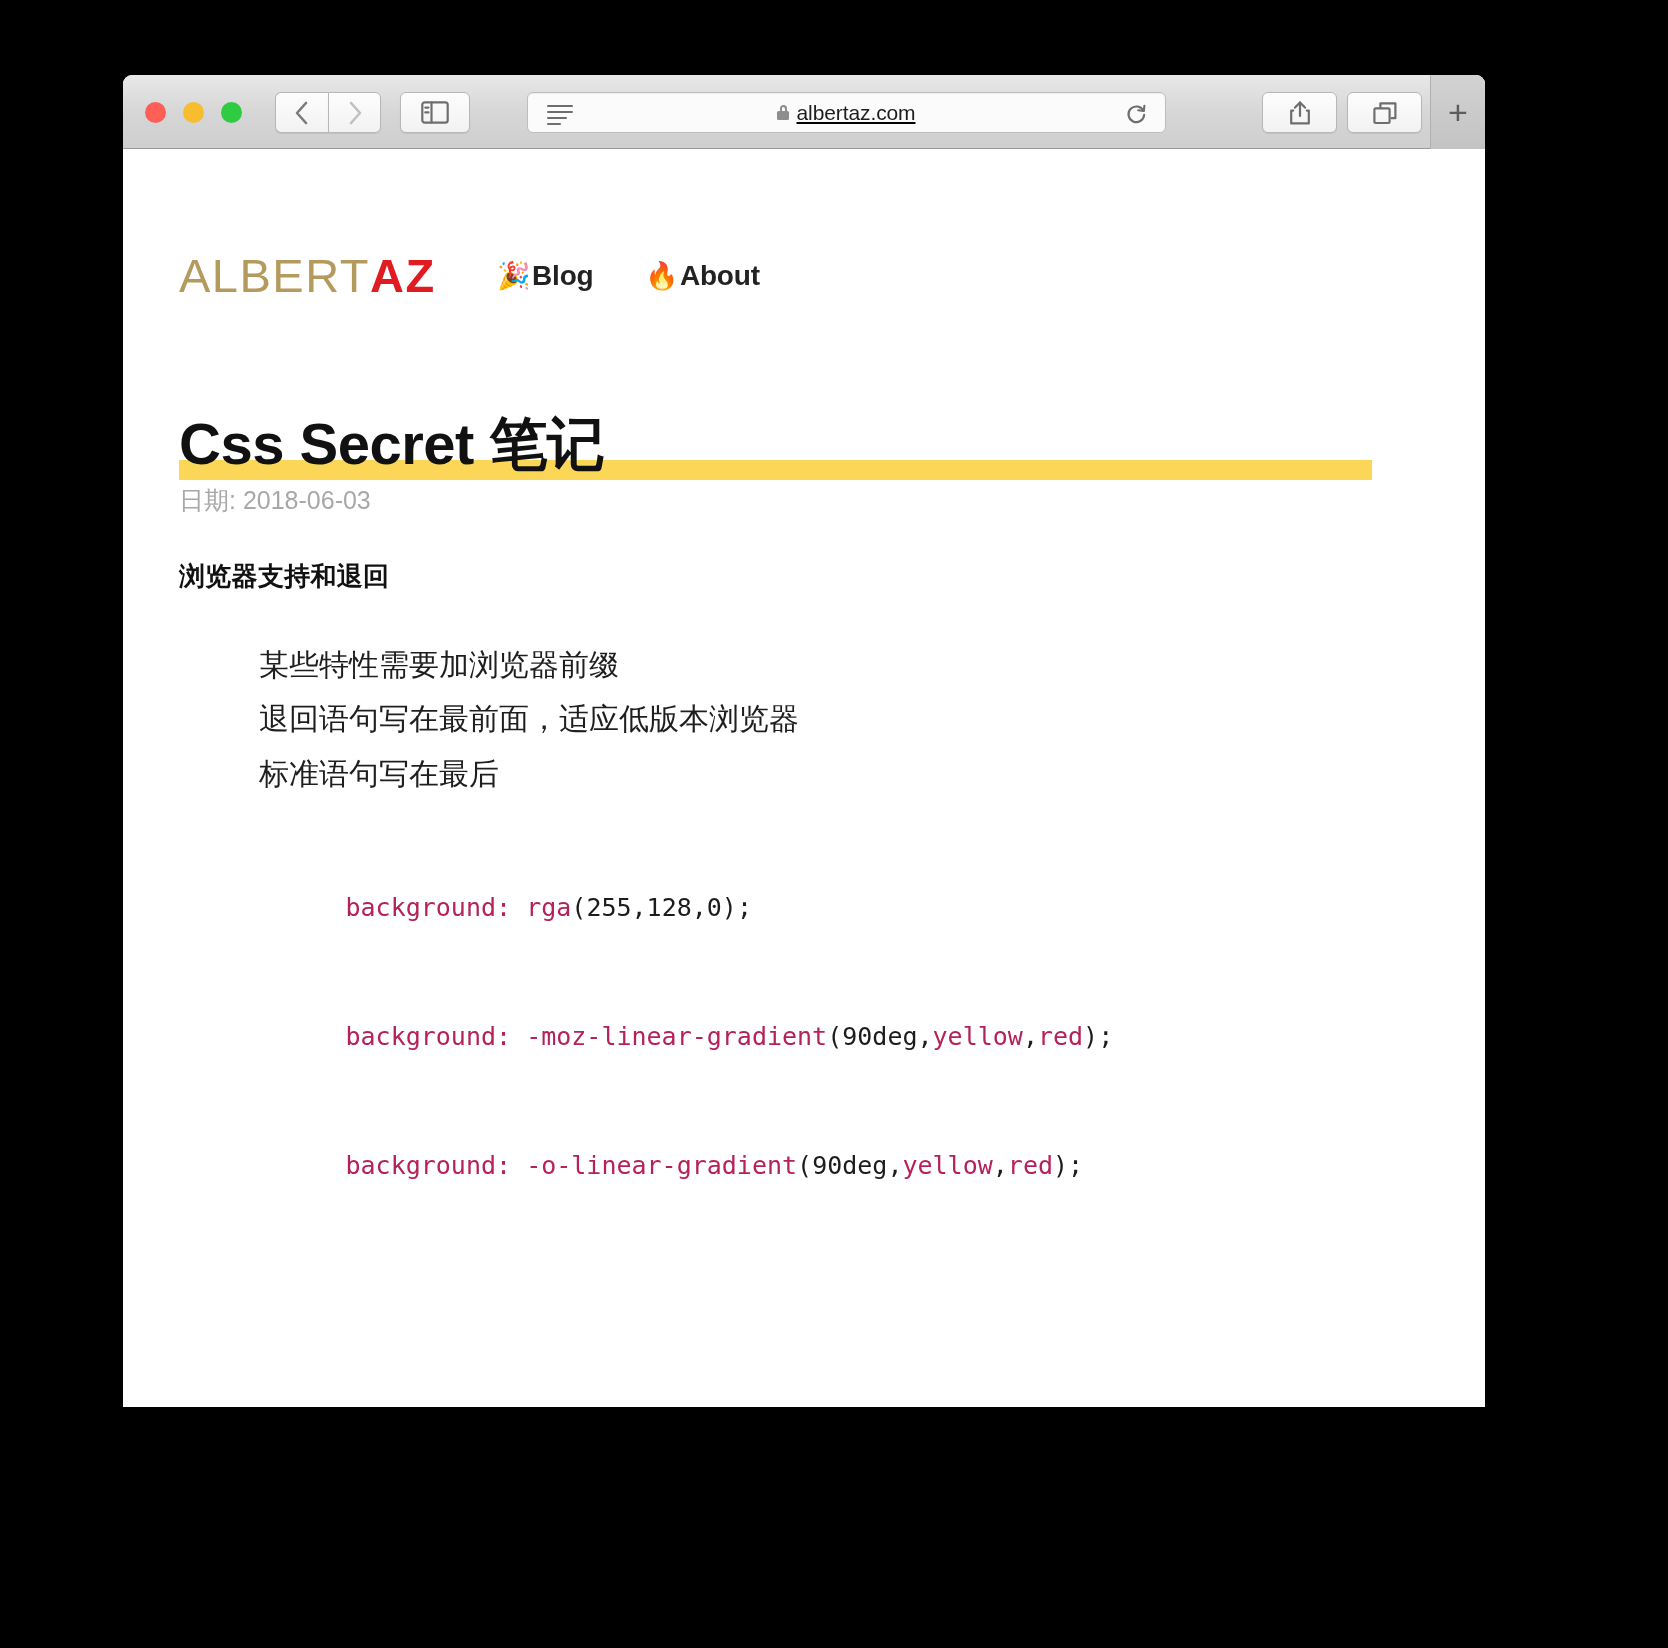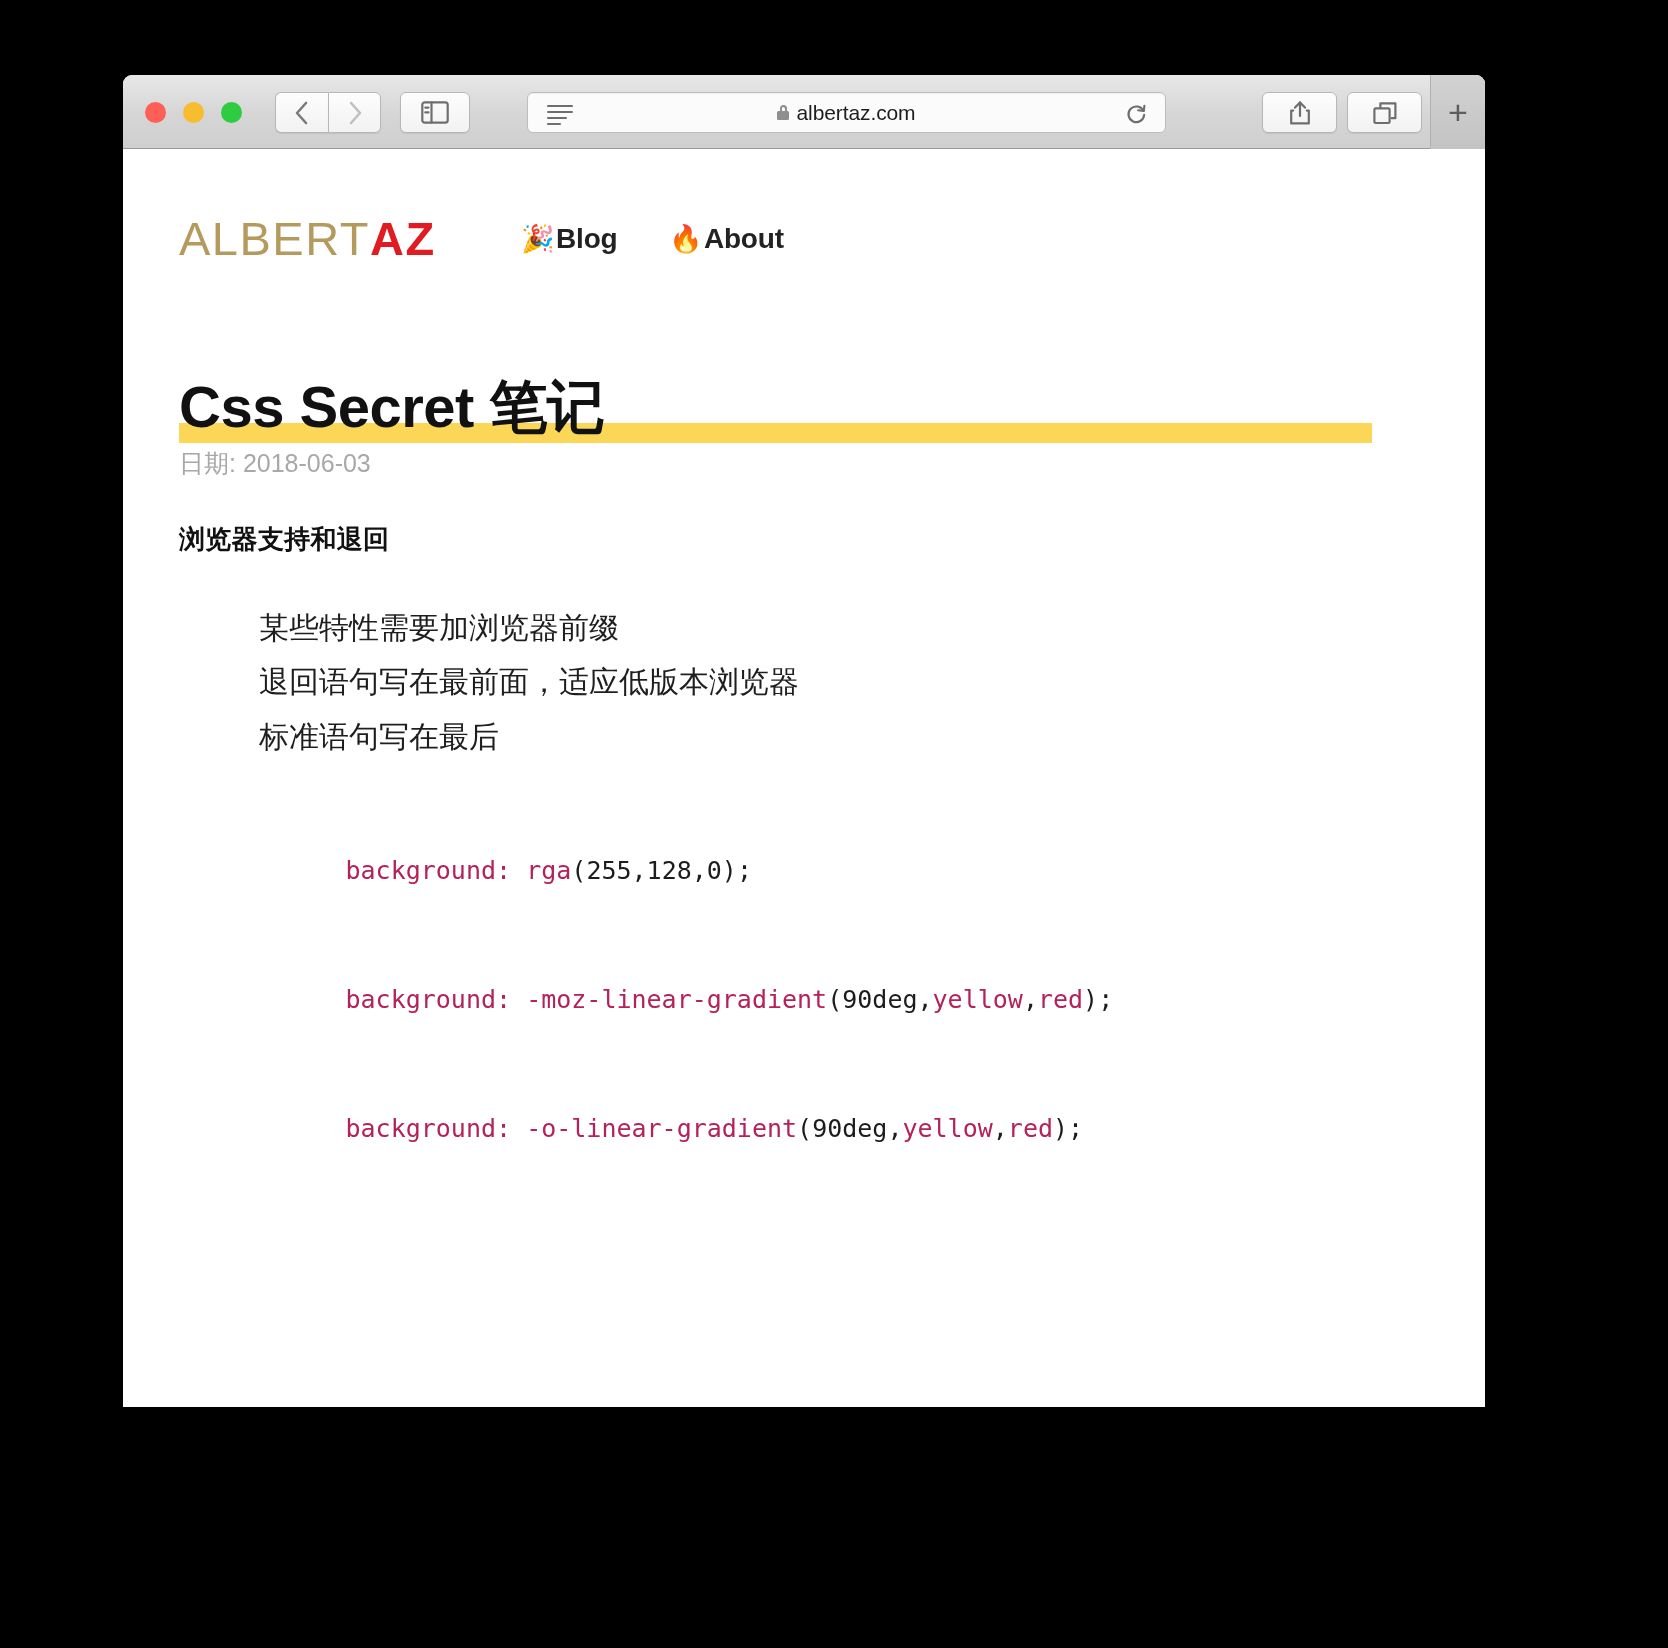--- a/index.html
+++ b/index.html
@@ -106,20 +106,21 @@
     border-radius: 2px;
     margin-bottom: 3.6px;
   }
   .url-center {
     position: absolute;
     left: 0; right: 0; top: 0; bottom: 0;
     display: flex;
     align-items: center;
     justify-content: center;
     gap: 7px;
+    text-decoration: underline;
   }
   .lock-icon { width: 12px; height: 15px; position: relative; }
   .lock-body {
     position: absolute;
     bottom: 0; left: 0;
     width: 12px; height: 9px;
     background: #8e8e8e;
     border-radius: 1.5px;
   }
   .lock-shackle {
@@ -168,22 +169,23 @@
   .page {
     background: #ffffff;
     height: 1258px;
     padding: 62px 56px 0 56px;
     position: relative;
   }
 
   
   .site-header {
     display: flex;
-    gap: 86px;
+    gap: 62px;
     margin-bottom: 108px;
+    margin-top: 37px;
   }
   .site-logo {
     font-family: "Liberation Sans", sans-serif;
     font-size: 47px;
     font-weight: 400;
     letter-spacing: 1.5px;
   }
   .logo-albert { color: #b59a5e; }
   .logo-az { color: #e01b22; font-weight: 700; }
 

